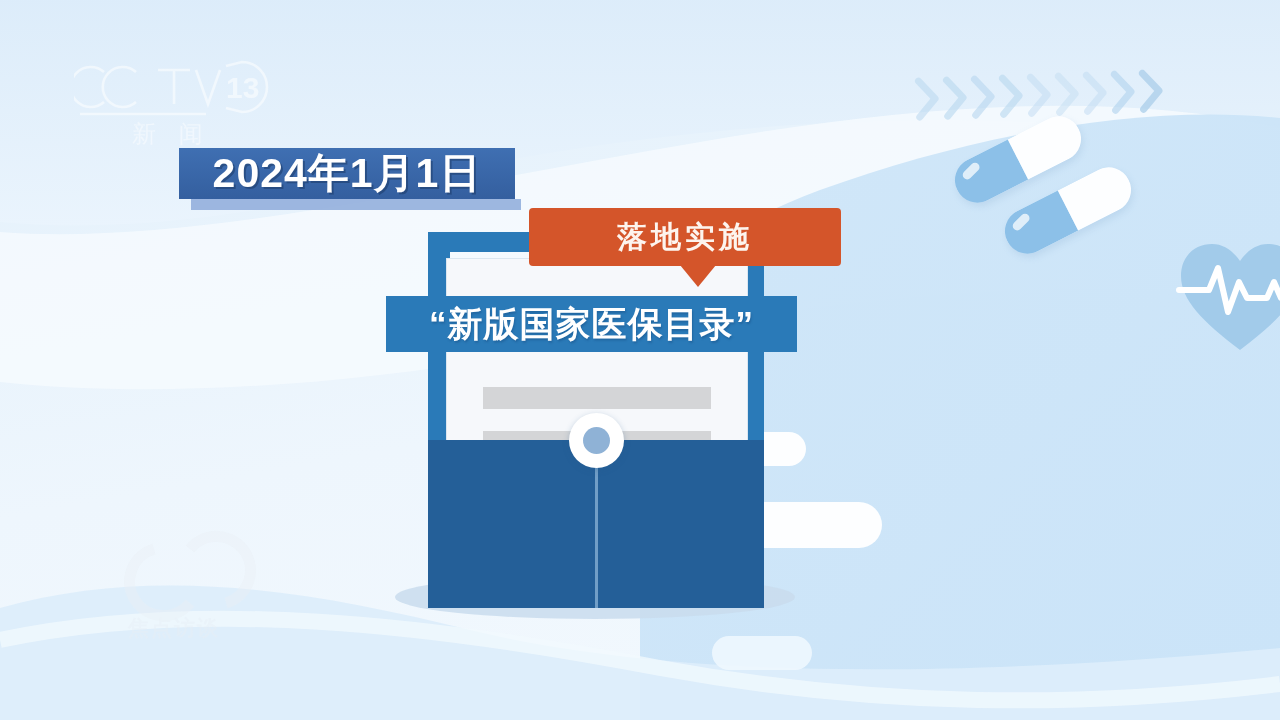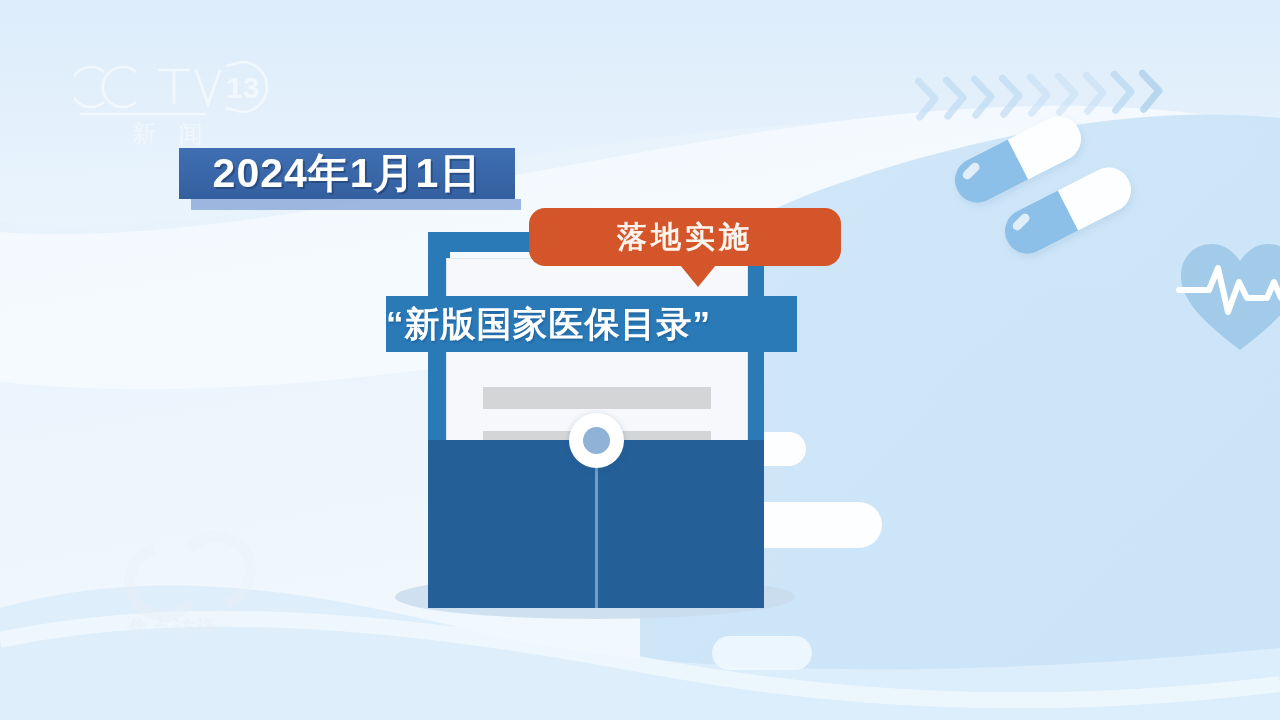--- a/index.html
+++ b/index.html
@@ -210,21 +210,21 @@
   }
 
   
   .callout {
     position: absolute;
     left: 529px;
     top: 208px;
     width: 312px;
     height: 58px;
     background: #d4552a;
-    border-radius: 16px;
+    border-radius: 4px;
     display: flex;
     align-items: center;
     justify-content: center;
   }
   .callout-text {
     font-size: 30px;
     font-weight: bold;
     color: #fdf4ee;
     letter-spacing: 4px;
     white-space: nowrap;
@@ -242,20 +242,21 @@
   
   .title-bar {
     position: absolute;
     left: 386px;
     top: 296px;
     width: 411px;
     height: 56px;
     background: #2a7ab8;
     display: flex;
     align-items: center;
+    justify-content: center;
   }
   .title-bar-text {
     font-size: 35px;
     font-weight: bold;
     color: #ffffff;
     letter-spacing: 1px;
     white-space: nowrap;
     text-shadow: 1px 2px 2px rgba(20,70,120,0.35);
   }
 </style>

